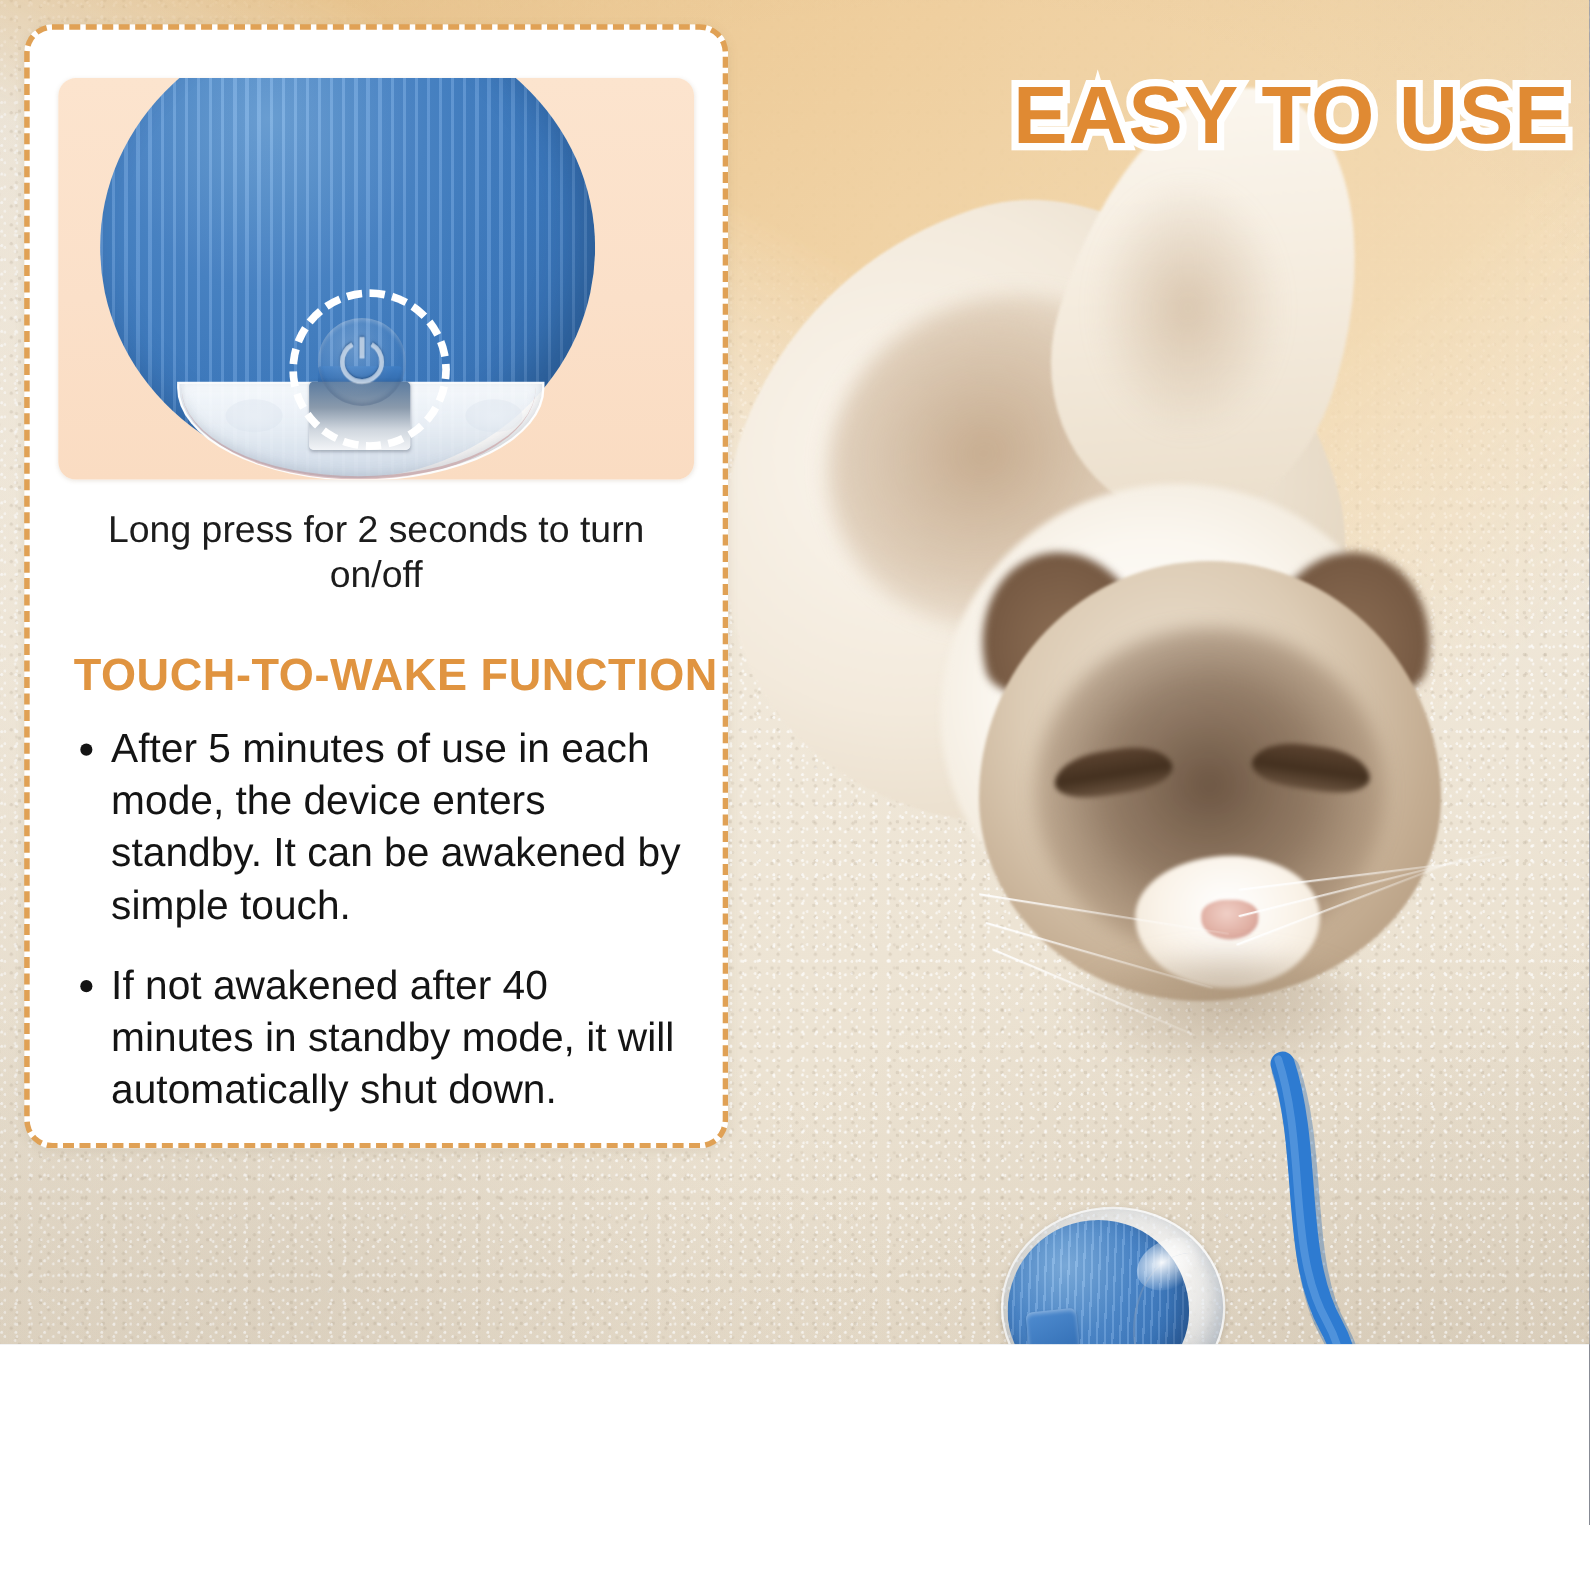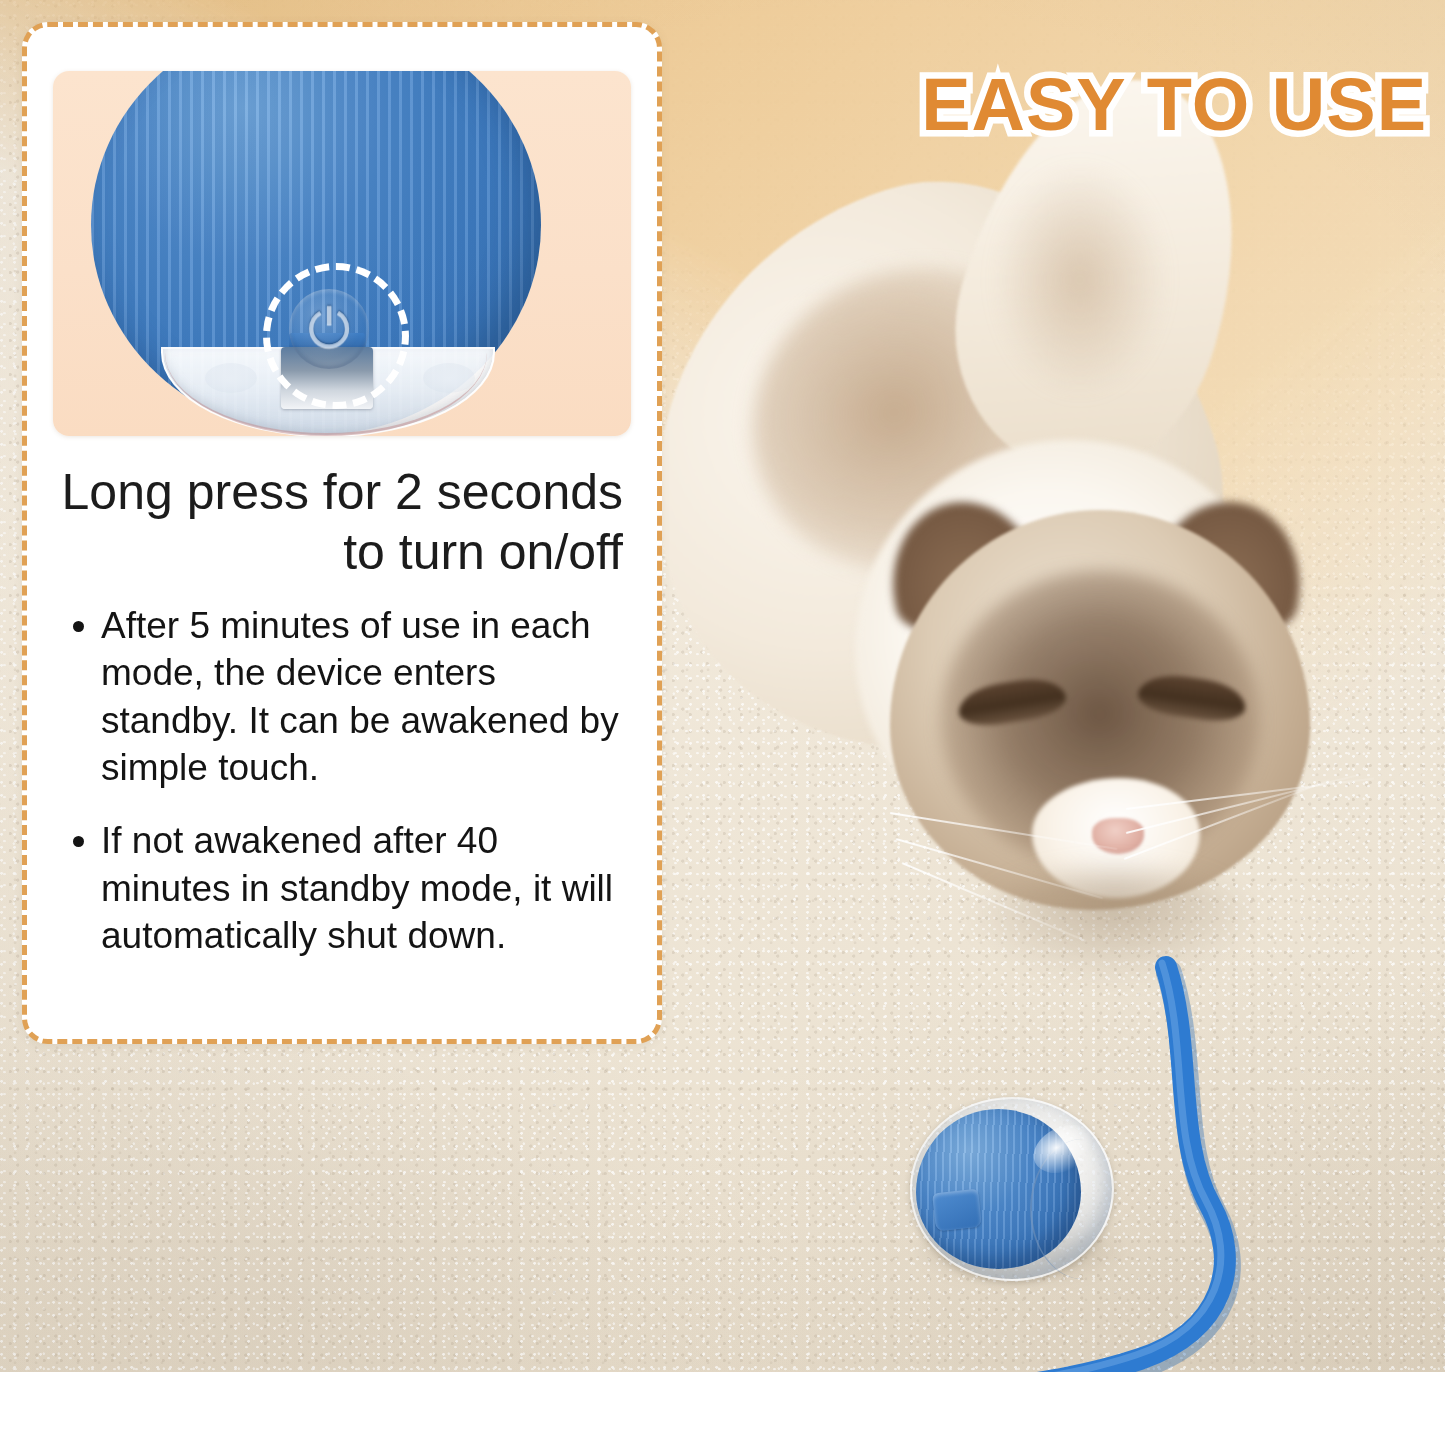--- a/index.html
+++ b/index.html
@@ -9,21 +9,21 @@
     background: #ffffff;
   }
   body {
     font-family: "Liberation Sans", sans-serif;
   }
 
   
   #poster {
     position: relative;
     width: 1445px;
-    height: 1372px;
+    height: 1222px;
     overflow: hidden;
     background: #0f172a;
   }
 
   
   .bg-layer {
     position: absolute;
     inset: 0;
   }
   .bg-carpet {
@@ -332,22 +332,22 @@
     font-size: 54px;
     line-height: 1;
     color: rgba(215,232,250,.55);
     text-shadow: 0 1px 1px rgba(255,255,255,.45), 0 -1px 2px rgba(22,56,100,.55);
     font-family: "DejaVu Sans", sans-serif;
   }
 
   
   #caption {
     margin: 26px 8px 0 8px;
-    text-align: right;
-    font-size: 50px;
+    text-align: center;
+    font-size: 34px;
     line-height: 1.2;
     color: #1C1C1C;
   }
 
   
   #section-heading {
     margin: 46px 0 0 14px;
     font-size: 41px;
     font-weight: bold;
     letter-spacing: .5px;
@@ -442,20 +442,21 @@
         <div class="inset-led r"></div>
         <div class="inset-contact-tab"></div>
         <div class="inset-contact"></div>
         <div class="power-emboss"></div>
         <div class="power-glyph">⏻</div>
         <div class="power-ring"></div>
       </figure>
 
       <p id="caption">Long press for 2 seconds to turn on/off</p>
 
+      <h2 id="section-heading">TOUCH-TO-WAKE FUNCTION</h2>
 
       <ul id="bullets">
         <li>After 5 minutes of use in each mode, the device enters standby. It can be awakened by simple touch.</li>
         <li>If not awakened after 40 minutes in standby mode, it will automatically shut down.</li>
       </ul>
 
     </div>
   </section>
 
 </div>

